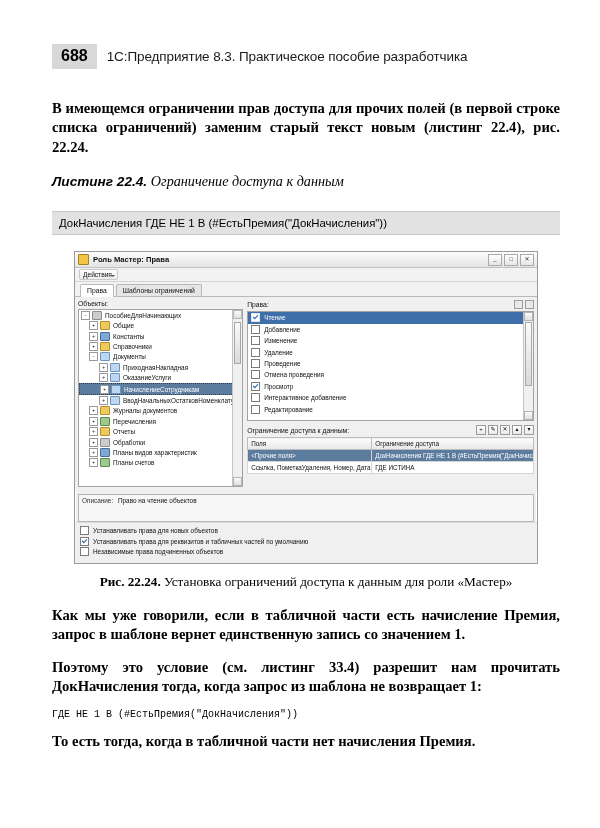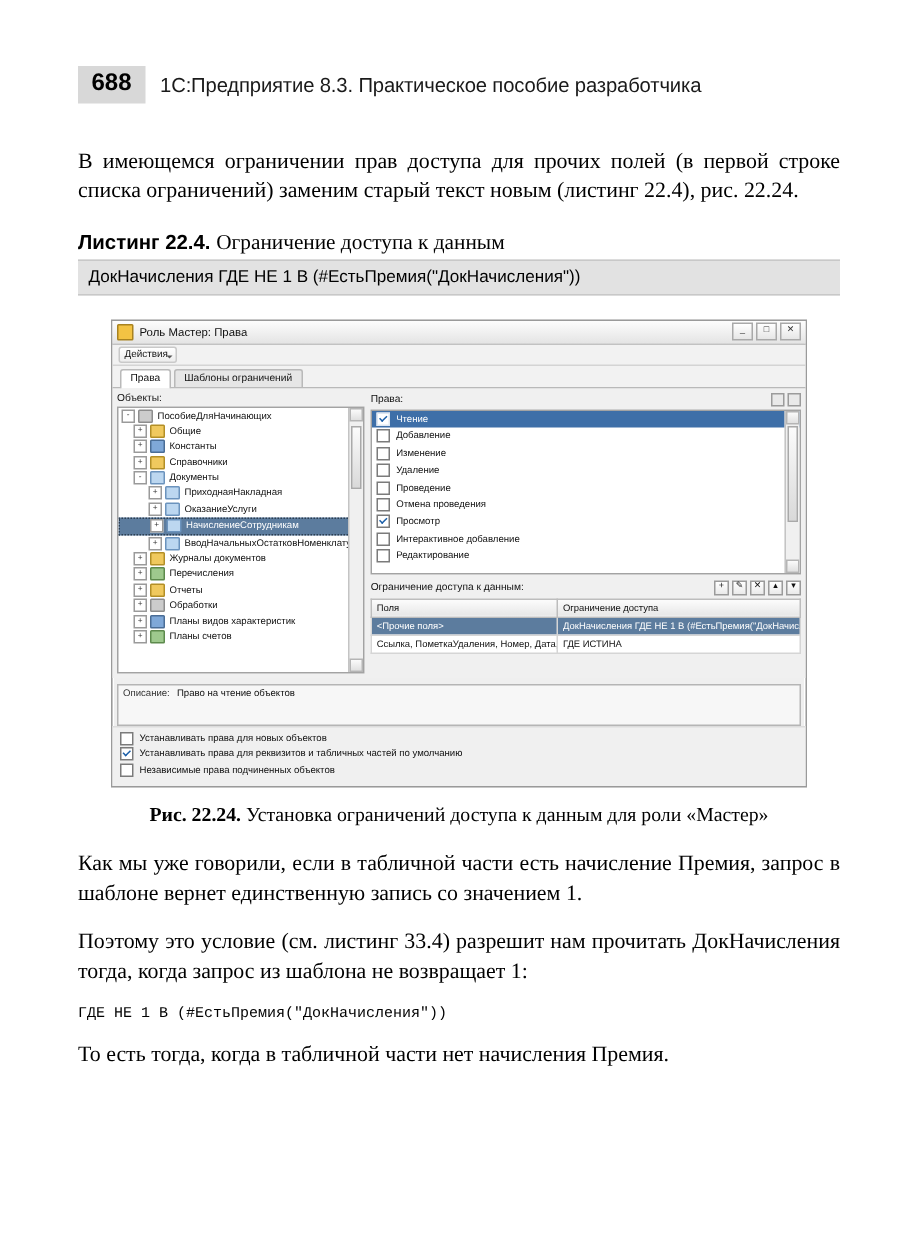--- a/index.html
+++ b/index.html
@@ -45,26 +45,28 @@
     letter-spacing: -0.1px;
   }
 
   
   p.body {
     font-size: 14.6px;
     line-height: 1.33;
     text-align: justify;
     margin: 0 0 13px 0;
     text-indent: 0;
+    font-weight: bold;
   }
 
   .listing-caption {
     font-size: 13.6px;
-    margin: 16px 0 2px 0;
+    margin: 16px 0 21px 0;
     font-family: "Liberation Sans", sans-serif;
+    font-style: italic;
   }
   .listing-caption b {
     font-weight: bold;
   }
   .listing-caption .capt-txt {
     font-family: "Liberation Serif", serif;
     font-size: 14.2px;
   }
 
   .code-block {
@@ -114,21 +116,21 @@
     padding: 0 3px;
   }
   .win-title .t-icon {
     width: 9px; height: 9px;
     background: #f3c343;
     border: 1px solid #a8821f;
     margin-right: 4px;
     border-radius: 1px;
     flex: 0 0 auto;
   }
-  .win-title .t-text { font-size: 7.6px; font-weight: normal; flex: 1 1 auto;}
+  .win-title .t-text { font-size: 7.6px; font-weight: bold; flex: 1 1 auto;}
   .win-btns { display: flex; gap: 2px; }
   .win-btns span {
     width: 12px; height: 10px;
     border: 1px solid #a9a9a9;
     background: linear-gradient(#ffffff,#e6e6e6);
     font-size: 6px;
     line-height: 9px;
     text-align: center;
     color: #333;
   }

